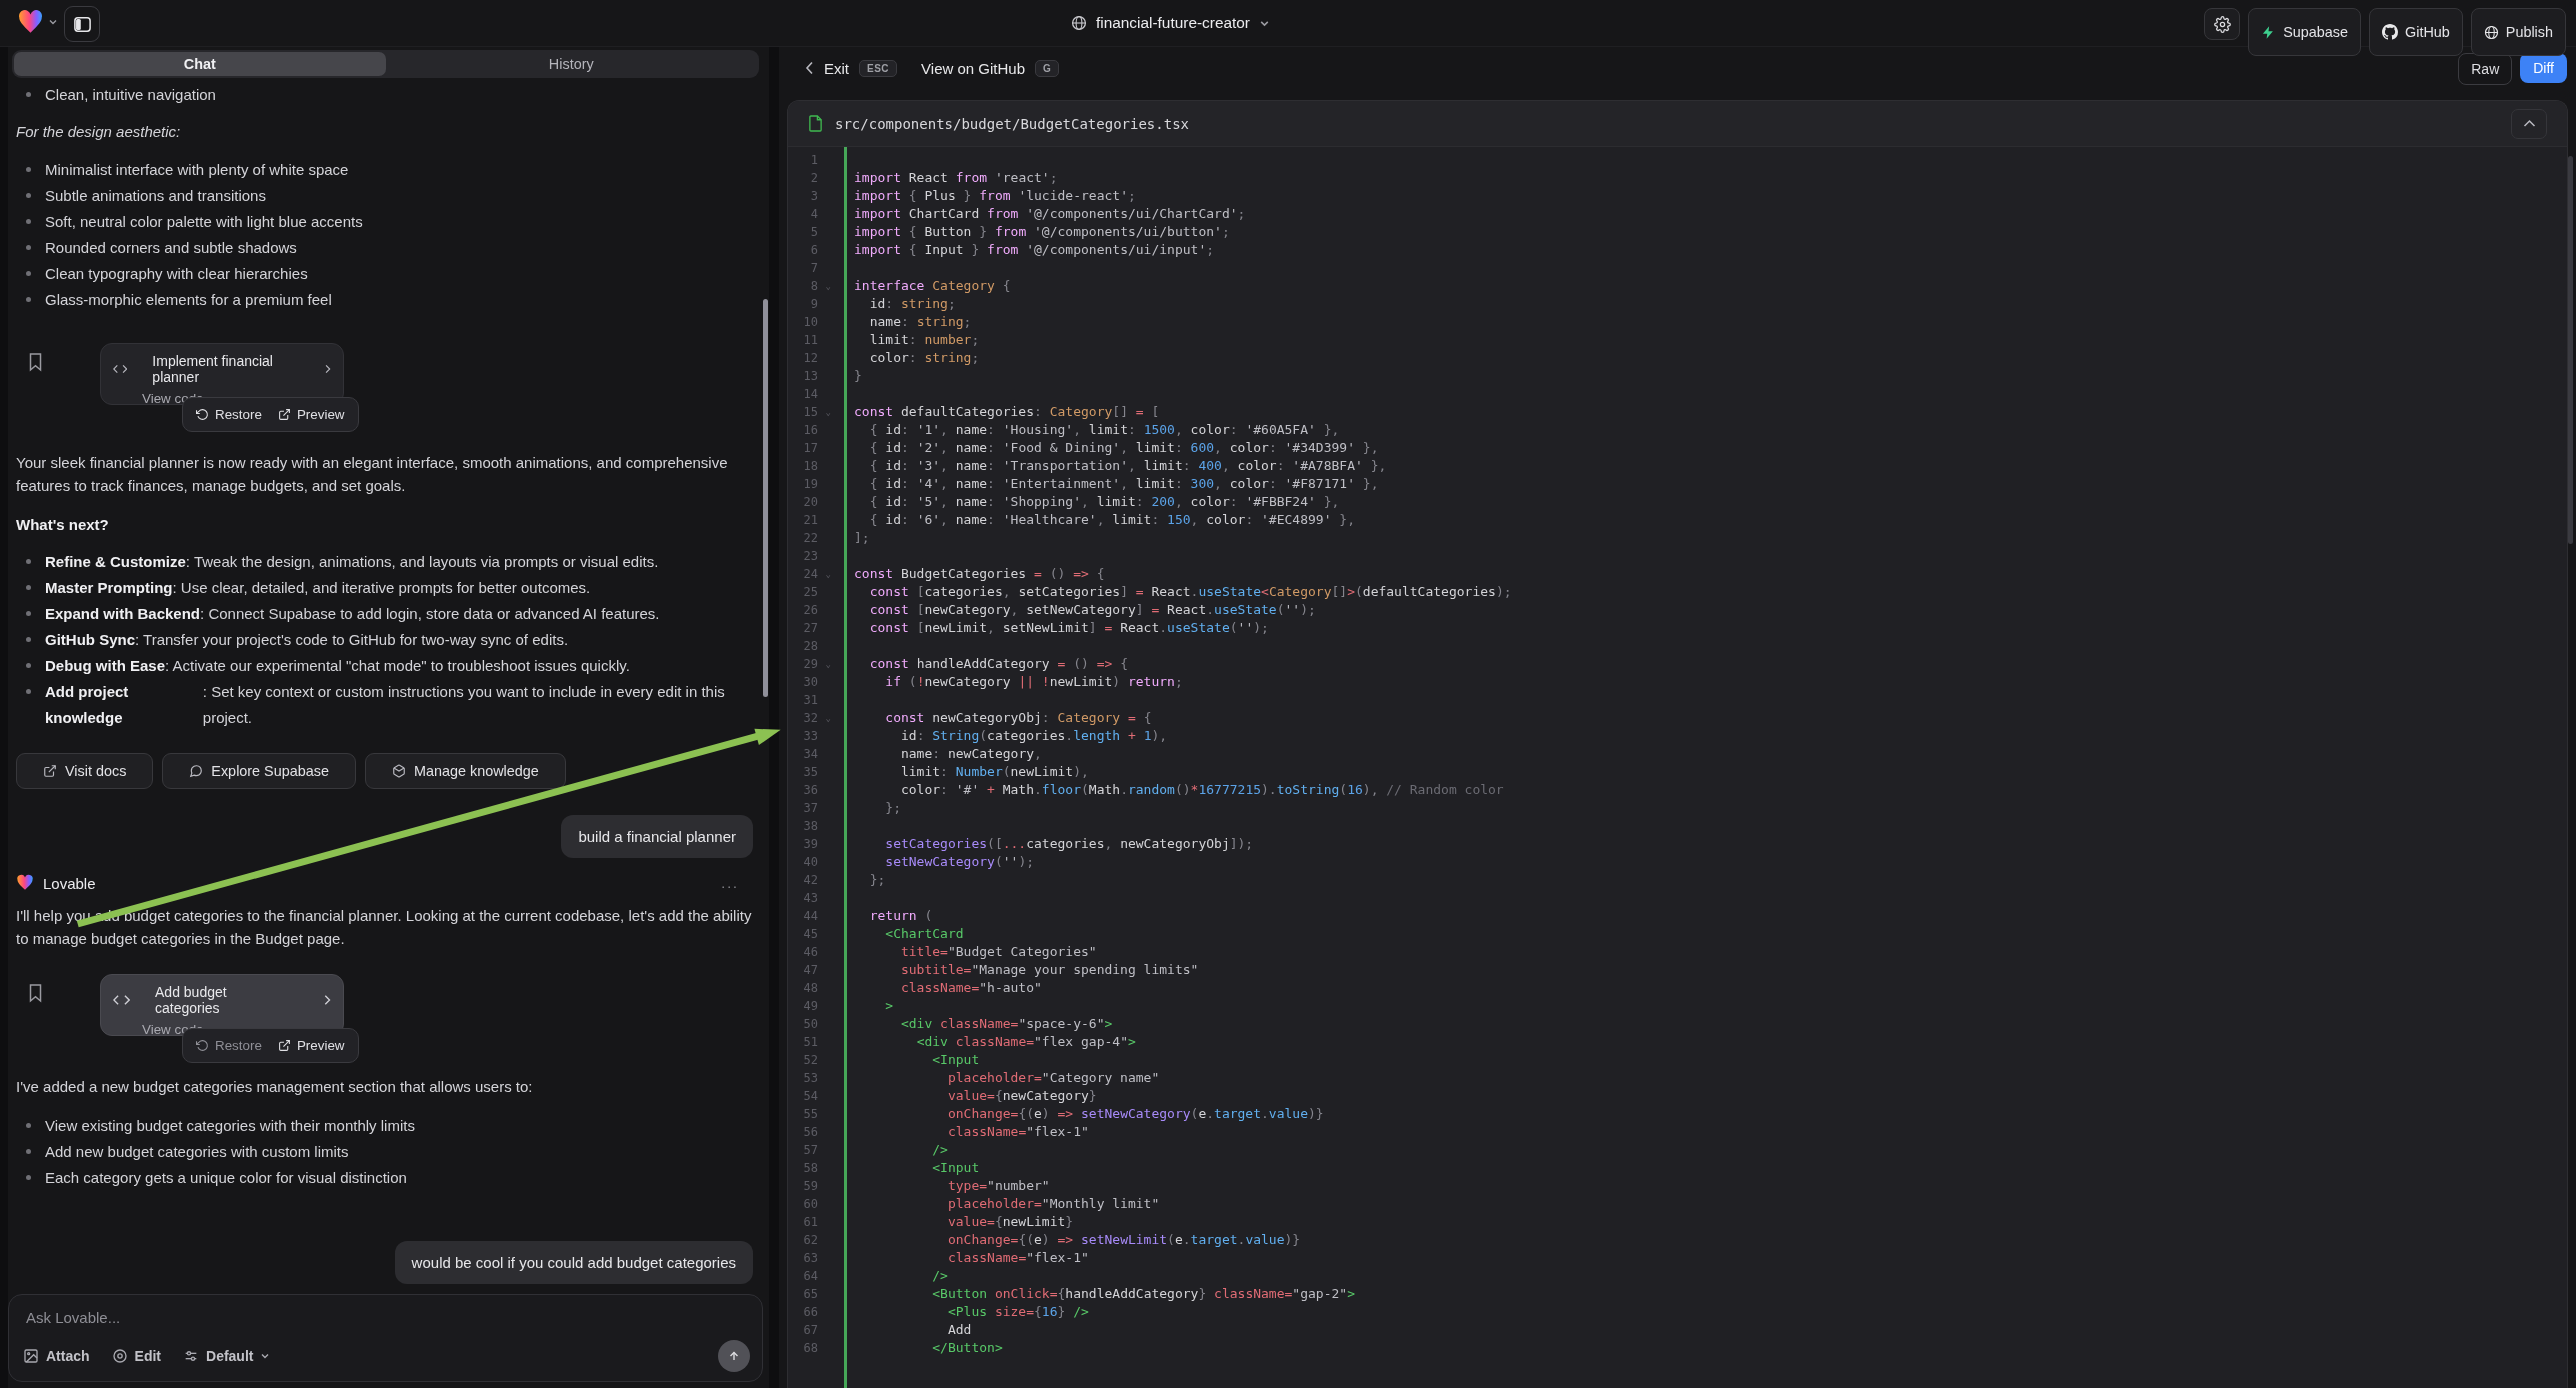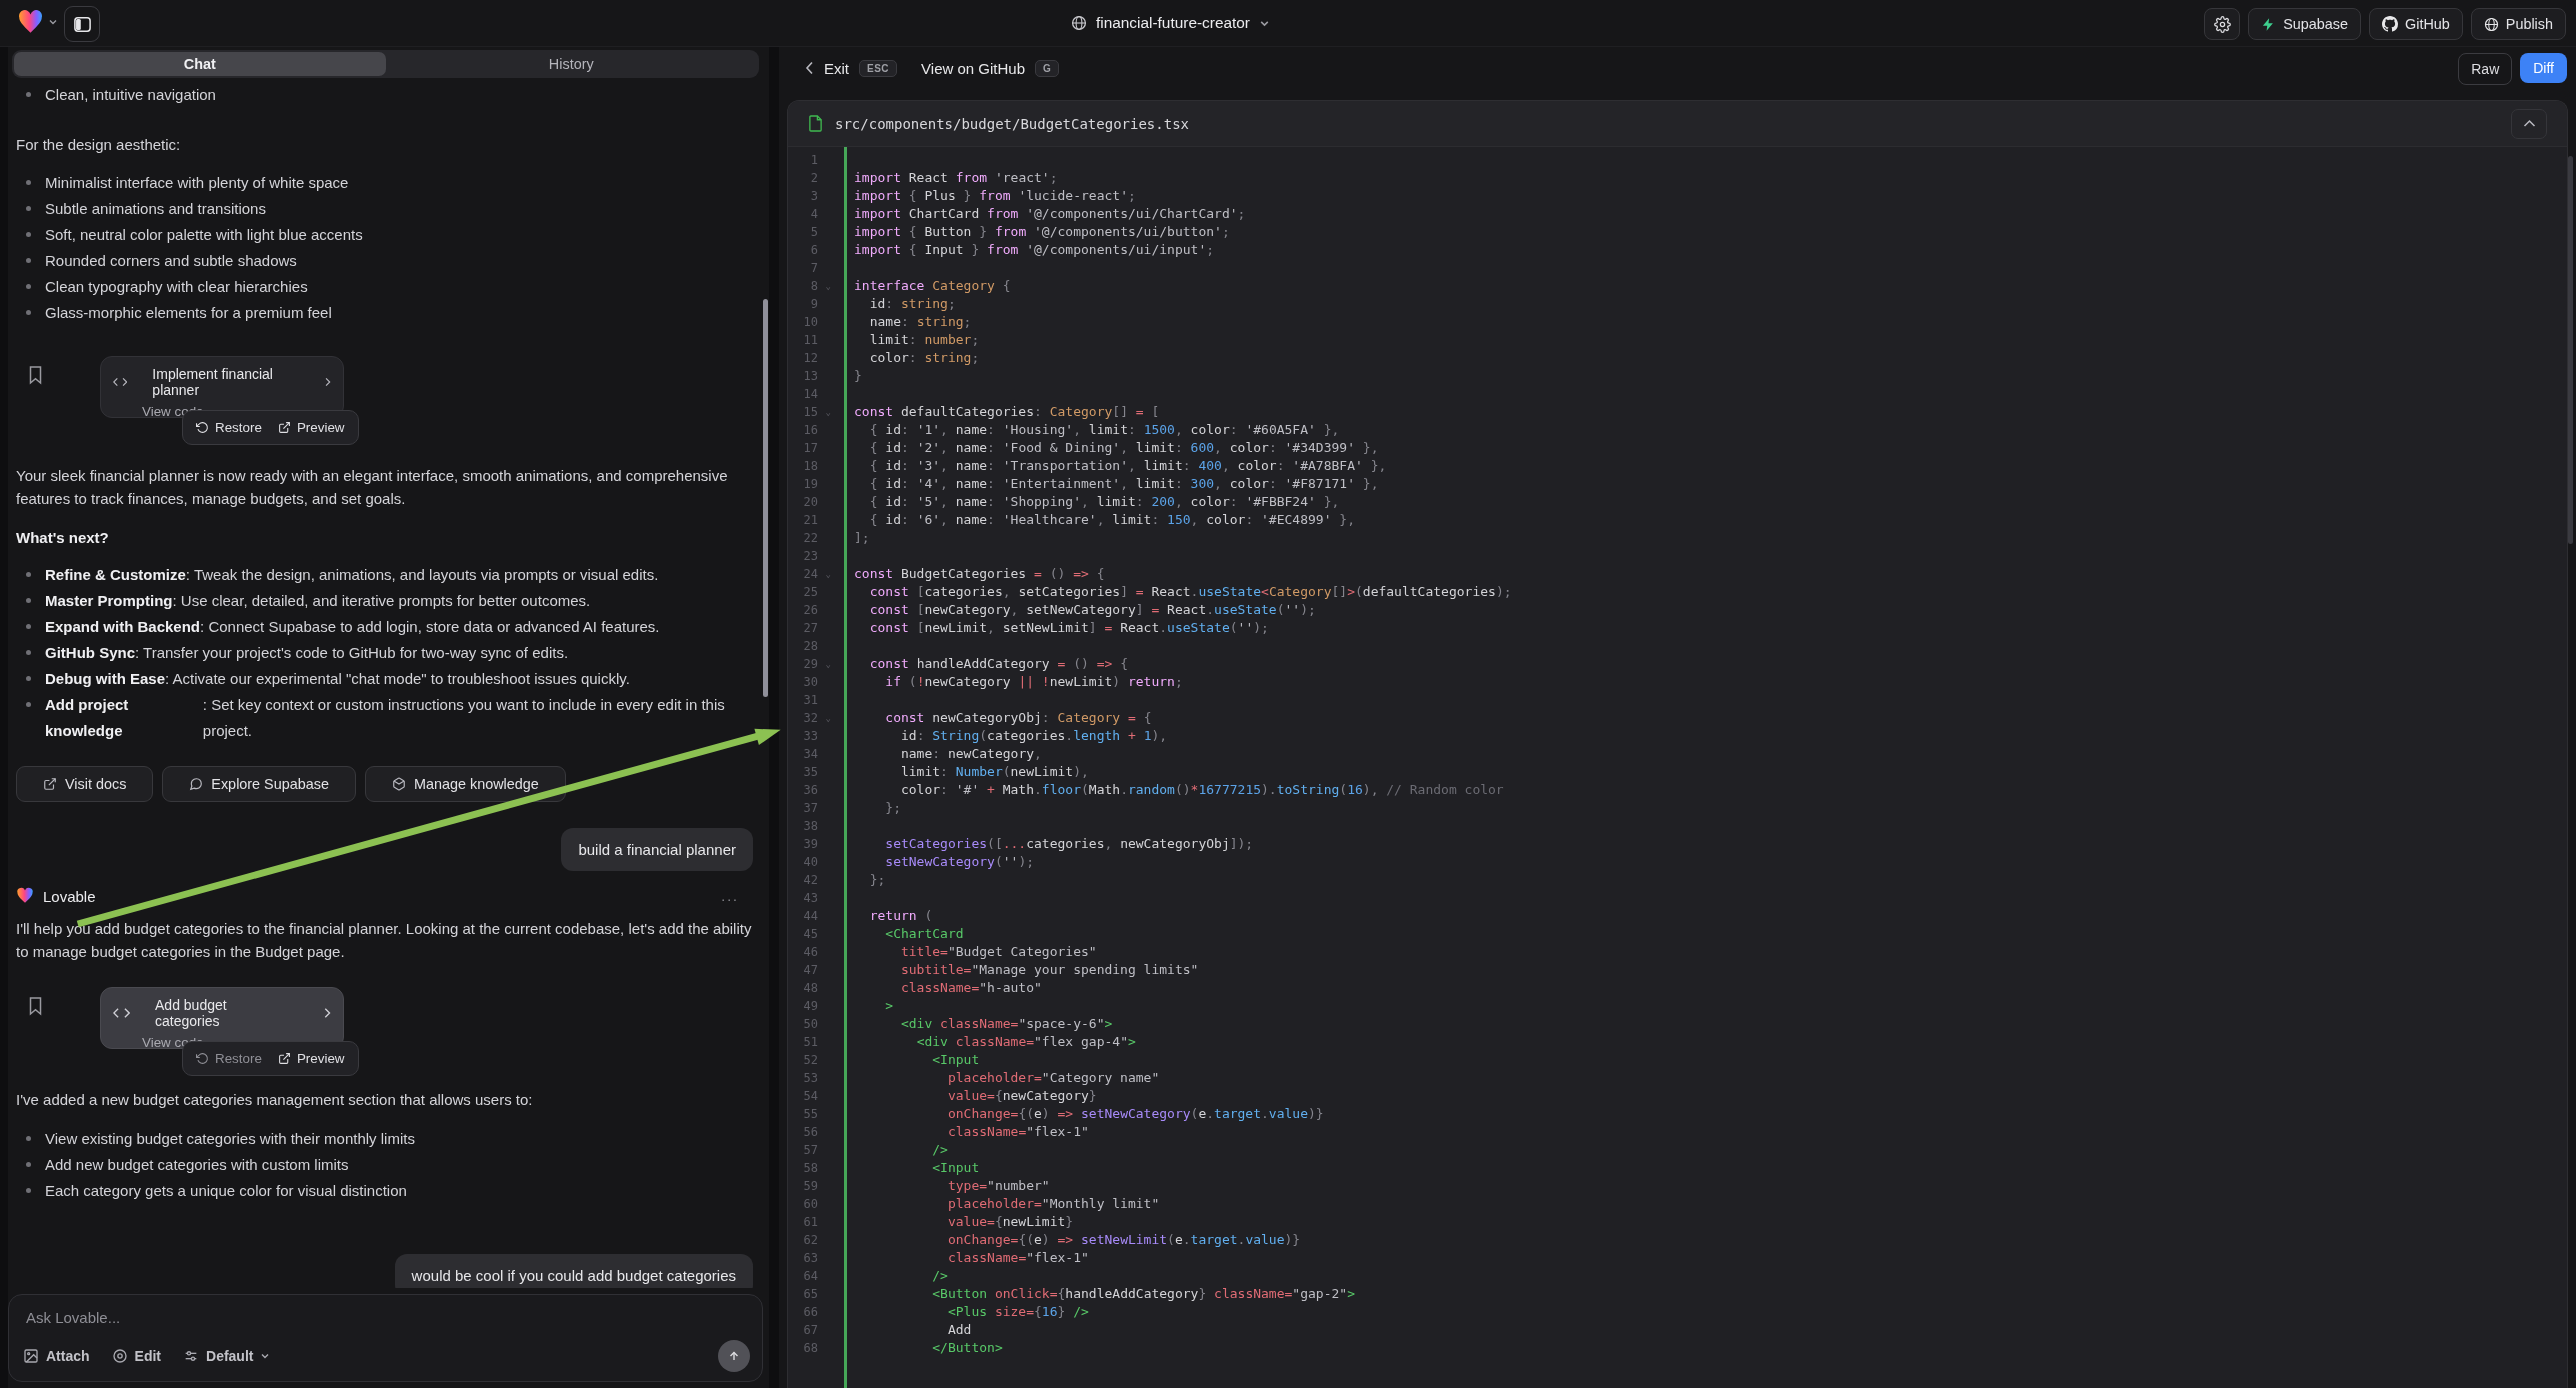--- a/index.html
+++ b/index.html
@@ -7,21 +7,21 @@
   svg{display:block;}
 
   
   .topbar{position:absolute;left:0;top:0;width:2576px;height:46px;background:#161618;border-bottom:1px solid #1f1f22;z-index:3;}
   .logo-heart{position:absolute;left:17px;top:9px;width:27px;height:27px;cursor:pointer;}
   .logo-caret{position:absolute;left:48px;top:17px;color:#9a9aa0;}
   .panel-btn{position:absolute;left:64px;top:6px;width:34px;height:34px;border:1px solid #3a3a3f;border-radius:9px;display:flex;align-items:center;justify-content:center;background:transparent;}
   .project{position:absolute;left:1071px;top:0;height:46px;display:flex;align-items:center;gap:9px;cursor:pointer;}
   .project .pname{font-size:15.4px;color:#ececef;font-weight:500;}
   .tb-right{position:absolute;right:10px;top:8px;display:flex;gap:8px;}
-  .tb-btn{height:30px;border:1px solid #36363a;background:#1d1d20;border-radius:8px;display:flex;align-items:center;gap:7px;padding:0 12px;font-size:14.4px;color:#e4e4e8;}
+  .tb-btn{height:30px;border:1px solid #36363a;background:#1d1d20;border-radius:8px;display:flex;align-items:center;gap:7px;padding:8px 12px;font-size:14.4px;color:#e4e4e8;}
   .tb-btn.iconly{width:34px;padding:0;justify-content:center;}
 
   
   .chat{position:absolute;left:8px;top:46px;width:761px;bottom:0;background:#161618;}
   .tabs{position:absolute;left:4px;right:10px;top:4px;height:28px;background:#27272b;border-radius:9px;display:flex;padding:2px;box-sizing:border-box;}
   .tab{flex:1;display:flex;align-items:center;justify-content:center;font-size:14.4px;color:#b4b4bb;border-radius:7px;}
   .tab.active{background:#46464b;color:#f0f0f3;font-weight:700;}
   .chat-scroll{position:absolute;top:36px;left:8px;right:16px;bottom:100px;overflow:hidden;font-size:15px;color:#d4d4d9;}
   .chat-scroll p{margin:0;line-height:23px;}
   .li{display:flex;line-height:26px;}
@@ -154,21 +154,21 @@
   <div class="tabs">
     <div class="tab active">Chat</div>
     <div class="tab">History</div>
   </div>
 
   <div class="chat-scroll">
     <div class="li">
         <span class="dot"></span>
         <span>Clean, intuitive navigation</span>
       </div>
-    <p style="margin-top:25px;">For the design aesthetic:</p>
+    <p style="margin-top:12px;font-style:italic;">For the design aesthetic:</p>
     <div style="margin-top:14px;">
         <div class="li">
           <span class="dot"></span>
           <span>Minimalist interface with plenty of white space</span>
         </div>
         <div class="li">
           <span class="dot"></span>
           <span>Subtle animations and transitions</span>
         </div>
         <div class="li">

